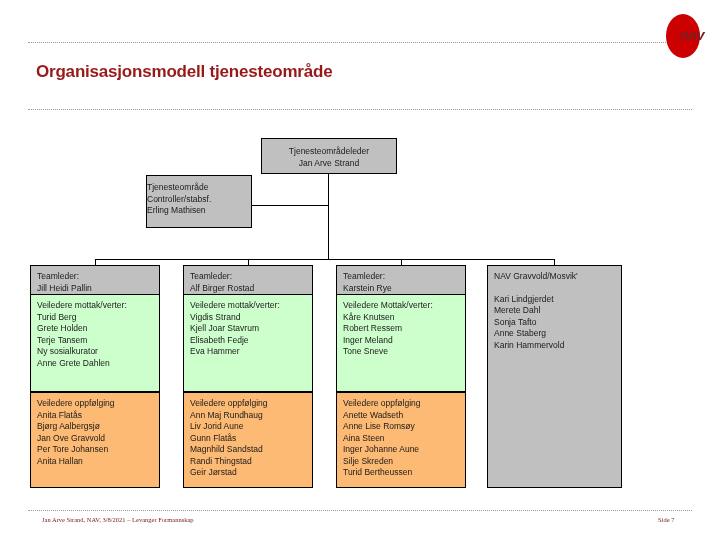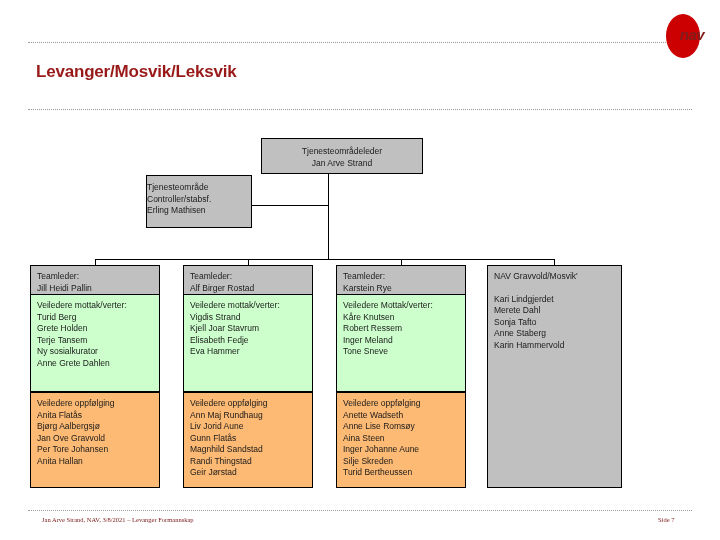--- a/index.html
+++ b/index.html
@@ -84,21 +84,21 @@
   .gray  { background: #c0c0c0; }
   .green { background: #ccffcc; }
   .blue  { background: #fdba74; }
 
   .box .line { white-space: nowrap; }
 
   .pad { padding: 5px 17px 4px 6px; }
 
   
   #box-leader {
-    left: 261px; top: 138px; width: 162px; height: 36px;
+    left: 261px; top: 138px; width: 136px; height: 36px;
     text-align: center;
     padding-top: 7px;
   }
   #box-controller {
     left: 146px; top: 175px; width: 106px; height: 53px;
     text-align: left;
     padding-top: 6px;
   }
 
   
@@ -157,21 +157,21 @@
 <body>
 
 <div id="header-dotted-rule"></div>
 
 <div id="nav-logo">
   <div class="ellipse"></div>
   <div class="wordmark">nav</div>
 </div>
 
 <div id="page-title">
-  <div>Levanger/Mosvik/Leksvik</div>
+  <div>Organisasjonsmodell tjenesteområde</div>
 </div>
 <div id="title-dotted-rule"></div>
 
 <div class="conn" style="left:328px; top:174px; width:1px; height:85px;"></div>
 
 <div class="conn" style="left:252px; top:205px; width:77px; height:1px;"></div>
 
 <div class="conn" style="left:95px; top:259px; width:460px; height:1px;"></div>
 
 <div class="conn" style="left:95px;  top:259px; width:1px; height:7px;"></div>

